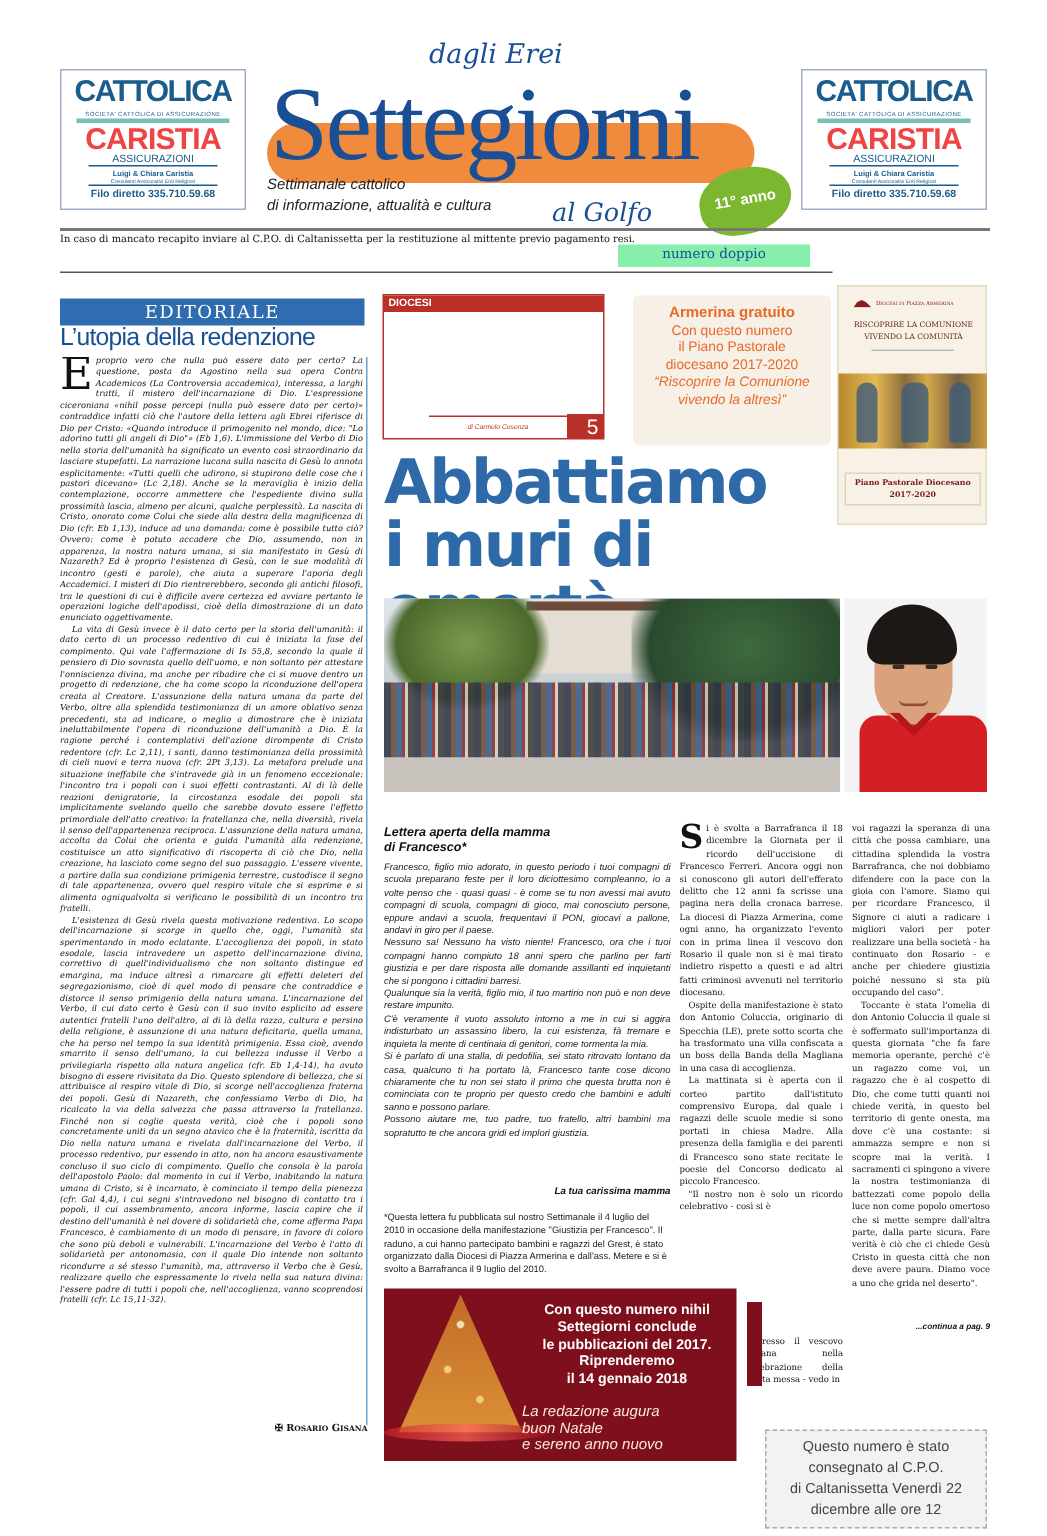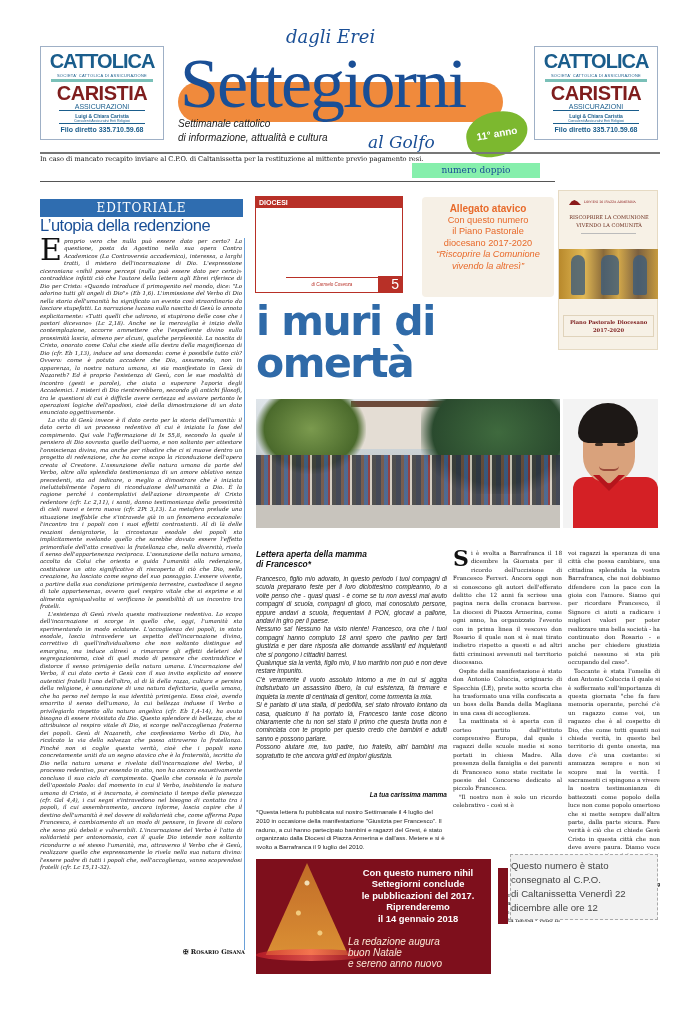--- a/index.html
+++ b/index.html
@@ -5,21 +5,21 @@
   * { box-sizing: border-box; margin: 0; padding: 0; }
   body { width: 698px; height: 1024px; background: #fff; position: relative; overflow: hidden; font-family: "DejaVu Serif", serif; color: #111; }
   .abs { position: absolute; }
   
   .ad { position: absolute; top: 46px; width: 124px; height: 94px; border: 1px solid #9fb0c6; background: #fff; text-align: center; }
   .ad-left { left: 40px; }
   .ad-right { left: 534px; }
   .ad .cattolica { font-family: "Liberation Sans", sans-serif; font-weight: bold; font-size: 20px; color: #1a5d8c; letter-spacing: -1px; margin-top: 4px; line-height: 20px; }
   .ad .soc { font-family: "Liberation Sans", sans-serif; font-size: 4px; color: #1a5d8c; letter-spacing: .3px; margin-top: 2px; }
   .ad .bar { height: 3px; background: #7ac0b8; margin: 1px 10px; }
-  .ad .caristia { font-family: "Liberation Sans", sans-serif; font-weight: bold; font-size: 20px; color: #7f1d1d; line-height: 20px; letter-spacing: -.5px; }
+  .ad .caristia { font-family: "Liberation Sans", sans-serif; font-weight: bold; font-size: 20px; color: #ef4444; line-height: 20px; letter-spacing: -.5px; }
   .ad .assic { font-family: "Liberation Sans", sans-serif; font-size: 7px; color: #1a5d8c; border-bottom: 1px solid #1a5d8c; margin: 0 18px; }
   .ad .names { font-family: "Liberation Sans", sans-serif; font-weight: bold; font-size: 5px; color: #1a5d8c; margin-top: 2px; }
   .ad .cons { font-family: "Liberation Sans", sans-serif; font-size: 3.5px; color: #1a5d8c; border-bottom: 1px solid #1a5d8c; margin: 0 18px 2px; }
   .ad .phone { font-family: "Liberation Sans", sans-serif; font-weight: bold; font-size: 7px; color: #1a5d8c; }
   
   .mast { left: 178px; top: 20px; width: 350px; height: 130px; }
   .mast .orange { position: absolute; left: 0; top: 62px; width: 325px; height: 40px; background: #f08a3c; border-radius: 20px; }
   .mast .sette { position: absolute; left: 2px; top: 14px; font-family: Liberation Serif, serif; font-size: 70px; color: #1a4f96; letter-spacing: -2px; line-height: 100px; }
   .mast .dagli { position: absolute; left: 108px; top: 6px; font-family: "DejaVu Serif", serif; font-style: italic; font-size: 18px; color: #1a4f96; }
   .mast .algolfo { position: absolute; left: 190px; top: 112px; font-family: "DejaVu Serif", serif; font-style: italic; font-size: 17px; color: #1a4f96; }
@@ -89,21 +89,21 @@
   .art2 p.first { text-indent: 0; }
   .art1b { left: 498px; top: 891px; width: 64px; font-family: "DejaVu Serif", serif; font-size: 5.7px; line-height: 8.4px; text-align: justify; }
   .cont { left: 568px; top: 882px; width: 92px; text-align: right; font-family: "Liberation Sans", sans-serif; font-style: italic; font-weight: bold; font-size: 5.5px; }
   
   .xmas { left: 256px; top: 859px; width: 235px; height: 115px; background: #7e0f1c; color: #fff; overflow: hidden; }
   .xmas .tree { position: absolute; left: 8px; top: 4px; width: 86px; height: 100px; background: radial-gradient(circle at 50% 20%, #fff6c8 0 2px, transparent 3px), radial-gradient(circle at 40% 50%, #ffe08a 0 2px, transparent 3px), radial-gradient(circle at 65% 70%, #ffe08a 0 2px, transparent 3px), linear-gradient(#c9772a,#e8a23a); clip-path: polygon(50% 0, 98% 92%, 2% 92%); opacity: .9; }
   .xmas .swoosh { position: absolute; left: 0; top: 90px; width: 110px; height: 12px; background: linear-gradient(90deg,#c81f2a,#ff6a5a,#9a0f1c); border-radius: 50%; opacity: .7; }
   .xmas .t1 { position: absolute; left: 92px; top: 8px; width: 140px; text-align: center; font-family: "Liberation Sans", sans-serif; font-weight: bold; font-size: 9.4px; line-height: 11.4px; }
   .xmas .t2 { position: absolute; left: 92px; top: 77px; width: 140px; text-align: left; font-family: "Liberation Sans", sans-serif; font-style: italic; font-size: 10px; line-height: 11.2px; color: #fce9d6; }
   
-  .cpo { left: 510px; top: 854px; width: 148px; height: 66px; border: 1px dashed #aaa; background: #f2f2f2; text-align: left; font-family: "Liberation Sans", sans-serif; font-size: 9.6px; line-height: 14px; color: #444; padding-top: 4px; }
+  .cpo { left: 510px; top: 953px; width: 148px; height: 66px; border: 1px dashed #aaa; background: #f2f2f2; text-align: center; font-family: "Liberation Sans", sans-serif; font-size: 9.6px; line-height: 14px; color: #444; padding-top: 4px; }
   .dark-red-strip { left: 498px; top: 868px; width: 10px; height: 56px; background: #7e0f1c; }
 </style>
 </head>
 <body>
 
 <div class="ad ad-left">
   <div class="cattolica">CATTOLICA</div>
   <div class="soc">SOCIETA' CATTOLICA DI ASSICURAZIONE</div>
   <div class="bar"></div>
   <div class="caristia">CARISTIA</div>
@@ -152,21 +152,21 @@
 </div>
 <div class="abs edit-sign">✠ Rosario Gisana</div>
 
 <div class="abs dio">
   <div class="hd">DIOCESI</div>
   <div class="by">di Carmelo Cosenza</div>
   <div class="pg">5</div>
 </div>
 
 <div class="abs alleg">
-  <div class="t1">Allegato atavico</div>
+  <div class="t1">Armerina gratuito</div>
   <div>Con questo numero</div>
   <div>il Piano Pastorale</div>
   <div>diocesano 2017-2020</div>
   <div><i>“Riscoprire la Comunione</i></div>
   <div><i>vivendo la altresì”</i></div>
 </div>
 
 <div class="abs piano">
   <div class="dioc"><span class="ch"></span><span>Diocesi di Piazza Armerina</span></div>
   <div class="ris">
@@ -179,20 +179,21 @@
     <div class="fig" style="left:42px;width:18px"></div>
     <div class="fig" style="left:74px"></div>
   </div>
   <div class="lbl">
     <div>Piano Pastorale Diocesano</div>
     <div>2017-2020</div>
   </div>
 </div>
 
 <div class="abs headline">
+  <div>Abbattiamo</div>
   <div>i muri di omertà</div>
 </div>
 
 <div class="abs photo1">
   <div class="sky"></div>
   <div class="house"></div>
   <div class="tree1"></div>
   <div class="tree2"></div>
   <div class="crowd"></div>
   <div class="ground"></div>

